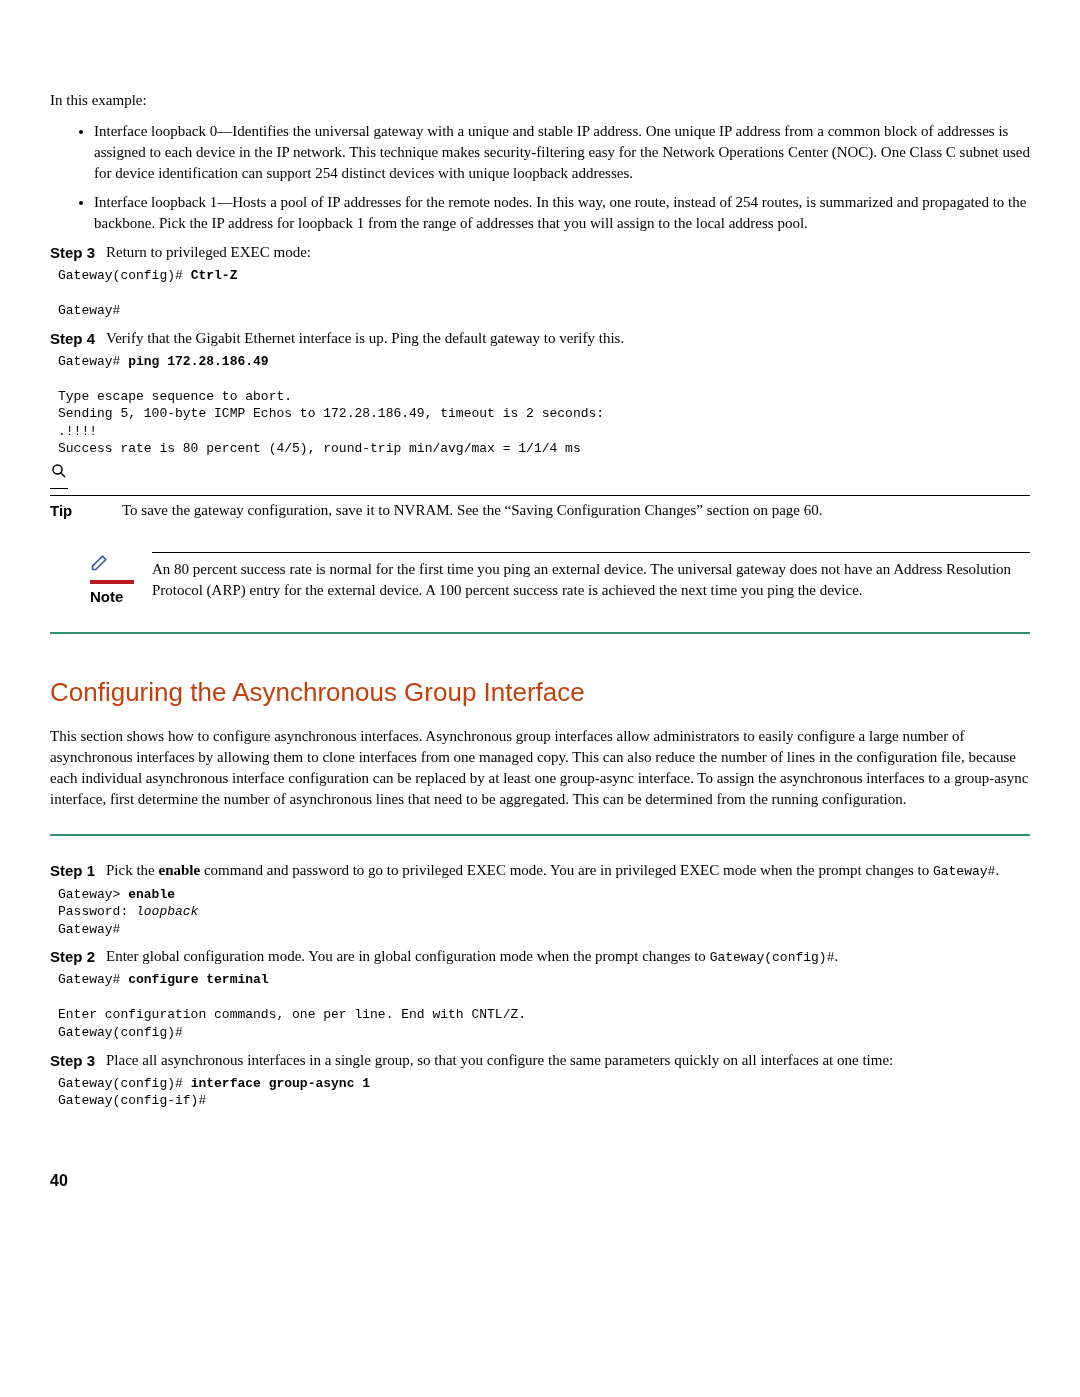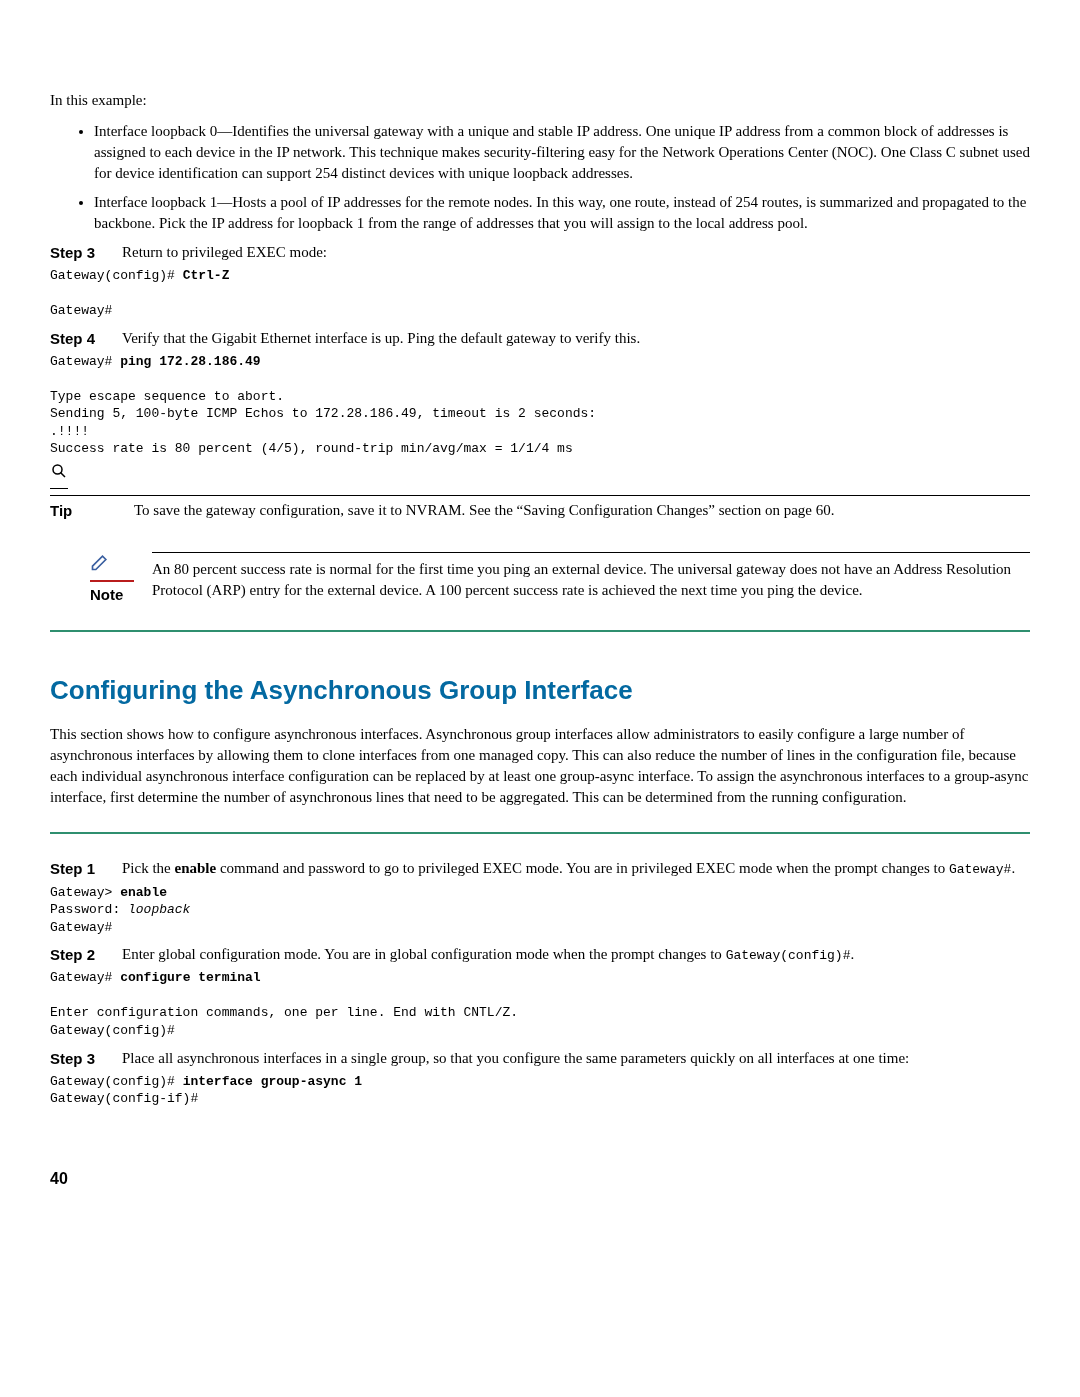--- a/index.html
+++ b/index.html
@@ -15,47 +15,46 @@
   }
   .intro { margin-bottom: 10px; }
   ul.bullets {
     list-style: disc;
     padding-left: 44px;
     margin-bottom: 8px;
   }
   ul.bullets li { margin-bottom: 8px; }
   .step-row {
     display: flex;
-    gap: 16px;
     margin-top: 8px;
     margin-bottom: 4px;
   }
   .step-label {
     font-family: Arial, Helvetica, sans-serif;
     font-weight: bold;
     flex: 0 0 56px;
     white-space: nowrap;
   }
   .step-text { flex: 1; }
   .mono {
     font-family: 'Courier New', Courier, monospace;
     font-size: 13px;
     white-space: pre;
     line-height: 1.35;
-    margin: 4px 0;
+    margin: 4px 8px;
   }
   .mono-inline {
     font-family: 'Courier New', Courier, monospace;
     font-size: 13px;
   }
   .b { font-weight: bold; }
   .i { font-style: italic; }
   .tip-row {
     display: flex;
-    gap: 28px;
+    gap: 16px;
     align-items: flex-start;
     margin-top: 6px;
     border-top: 1px solid #000;
     padding-top: 4px;
   }
   .tip-label-col { flex: 0 0 56px; }
   .tip-label {
     font-family: Arial, Helvetica, sans-serif;
     font-weight: bold;
   }
@@ -70,38 +69,38 @@
     display: flex;
     gap: 18px;
     align-items: flex-start;
   }
   .note-icon-col { flex: 0 0 44px; text-align: left;}
   .note-pencil {
     display:block;
     margin-bottom:2px;
   }
   .note-label-wrap {
-    border-top: 2px solid #b91c1c;
+    border-top: 4px solid #b91c1c;
     padding-top:2px;
   }
   .note-label {
     font-family: Arial, Helvetica, sans-serif;
     font-weight: bold;
   }
   .note-body-col { flex:1; }
   .note-body-rule { border-top: 1px solid #000; height:0; margin-bottom:6px;}
   hr.section-rule {
     border: none;
     border-top: 2px solid #2f8f6f;
     margin: 24px 0;
   }
   h2.section-head {
     font-family: Arial, Helvetica, sans-serif;
-    font-weight: bold;
-    color: #0369a1;
+    font-weight: normal;
+    color: #c2410c;
     font-size: 26px;
     margin-top: 40px;
     margin-bottom: 16px;
   }
   .section-intro { margin-bottom: 0; }
   .page-num {
     font-family: Arial, Helvetica, sans-serif;
     font-weight: bold;
     font-size: 16px;
     margin-top: 60px;

